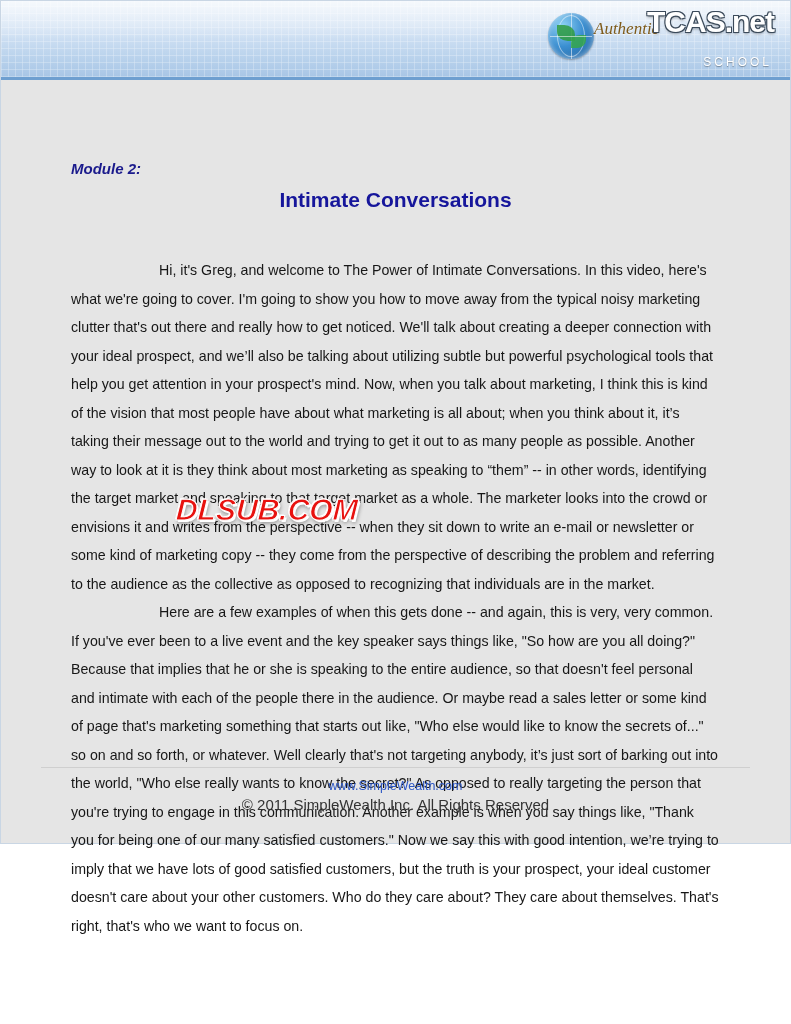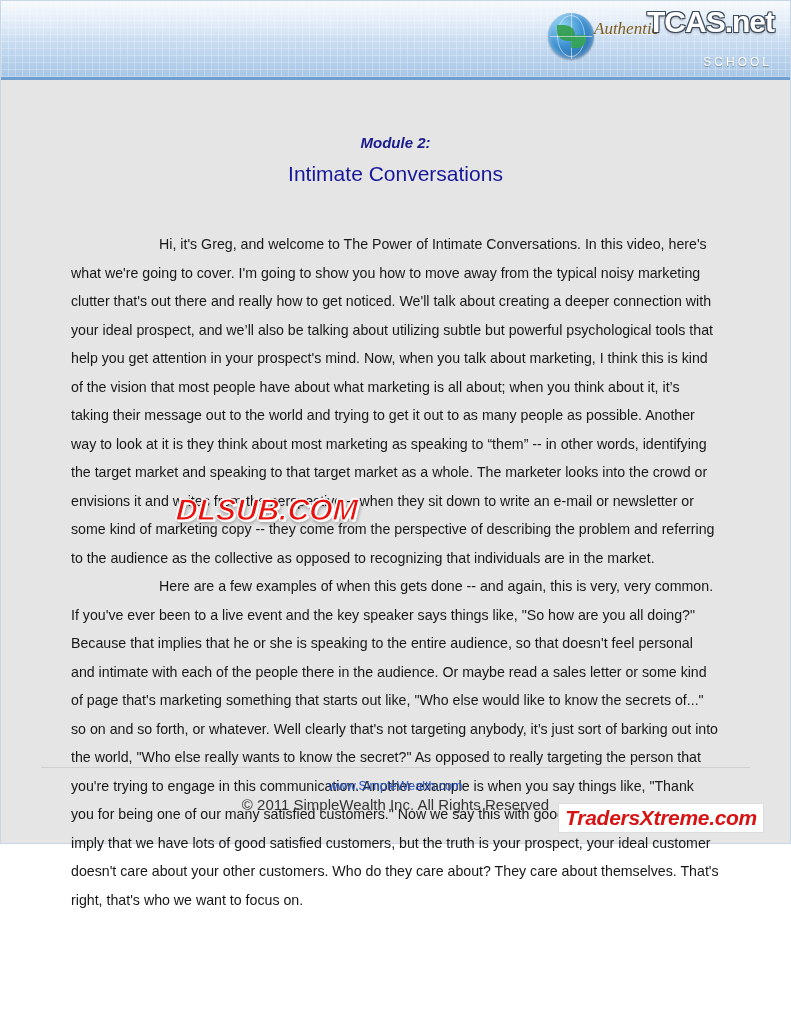--- a/index.html
+++ b/index.html
@@ -156,32 +156,31 @@
 
   
   .doc {
     position: relative;
     padding: 0 70px;
     box-sizing: border-box;
     height: calc(100% - 76px);
   }
 
   .module-label {
-    text-align: center;
-    margin-top: 54px;
+    margin-top: 80px;
     font-size: 15px;
     font-weight: bold;
     font-style: italic;
     color: #1a1a8c;
   }
   .doc-title {
     text-align: center;
     margin-top: 11px;
     font-size: 21px;
-    font-weight: normal;
+    font-weight: bold;
     color: #16169b;
   }
 
   .body-text {
     margin-top: 44px;
     font-size: 14.2px;
     line-height: 28.5px;
     color: #171717;
     text-align: left;
   }
@@ -274,20 +273,19 @@
     <div class="module-label">Module 2:</div>
     <div class="doc-title">Intimate Conversations</div>
 
     <div class="body-text">
       <p>Hi, it's Greg, and welcome to The Power of Intimate Conversations. In this video, here's what we're going to cover. I'm going to show you how to move away from the typical noisy marketing clutter that's out there and really how to get noticed. We'll talk about creating a deeper connection with your ideal prospect, and we’ll also be talking about utilizing subtle but powerful psychological tools that help you get attention in your prospect's mind. Now, when you talk about marketing, I think this is kind of the vision that most people have about what marketing is all about; when you think about it, it’s taking their message out to the world and trying to get it out to as many people as possible. Another way to look at it is they think about most marketing as speaking to “them” -- in other words, identifying the target market and speaking to that target market as a whole. The marketer looks into the crowd or envisions it and writes from the perspective -- when they sit down to write an e-mail or newsletter or some kind of marketing copy -- they come from the perspective of describing the problem and referring to the audience as the collective as opposed to recognizing that individuals are in the market.</p>
       <p>Here are a few examples of when this gets done -- and again, this is very, very common. If you've ever been to a live event and the key speaker says things like, "So how are you all doing?" Because that implies that he or she is speaking to the entire audience, so that doesn't feel personal and intimate with each of the people there in the audience. Or maybe read a sales letter or some kind of page that's marketing something that starts out like, "Who else would like to know the secrets of..." so on and so forth, or whatever. Well clearly that's not targeting anybody, it’s just sort of barking out into the world, "Who else really wants to know the secret?" As opposed to really targeting the person that you're trying to engage in this communication. Another example is when you say things like, "Thank you for being one of our many satisfied customers." Now we say this with good intention, we’re trying to imply that we have lots of good satisfied customers, but the truth is your prospect, your ideal customer doesn't care about your other customers. Who do they care about? They care about themselves. That's right, that's who we want to focus on.</p>
     </div>
   </div>
 
   <div class="wm-dlsub">DLSUB.COM</div>
-  <div class="wm-traders">TradersXtreme.com</div>
 
   <div class="footer">
     <a class="footer-url" href="#">www.SimpleWealth.com</a>
     <div class="footer-copy">© 2011 SimpleWealth Inc.  All Rights Reserved</div>
   </div>
 
 </div>
 
 </body></html>

